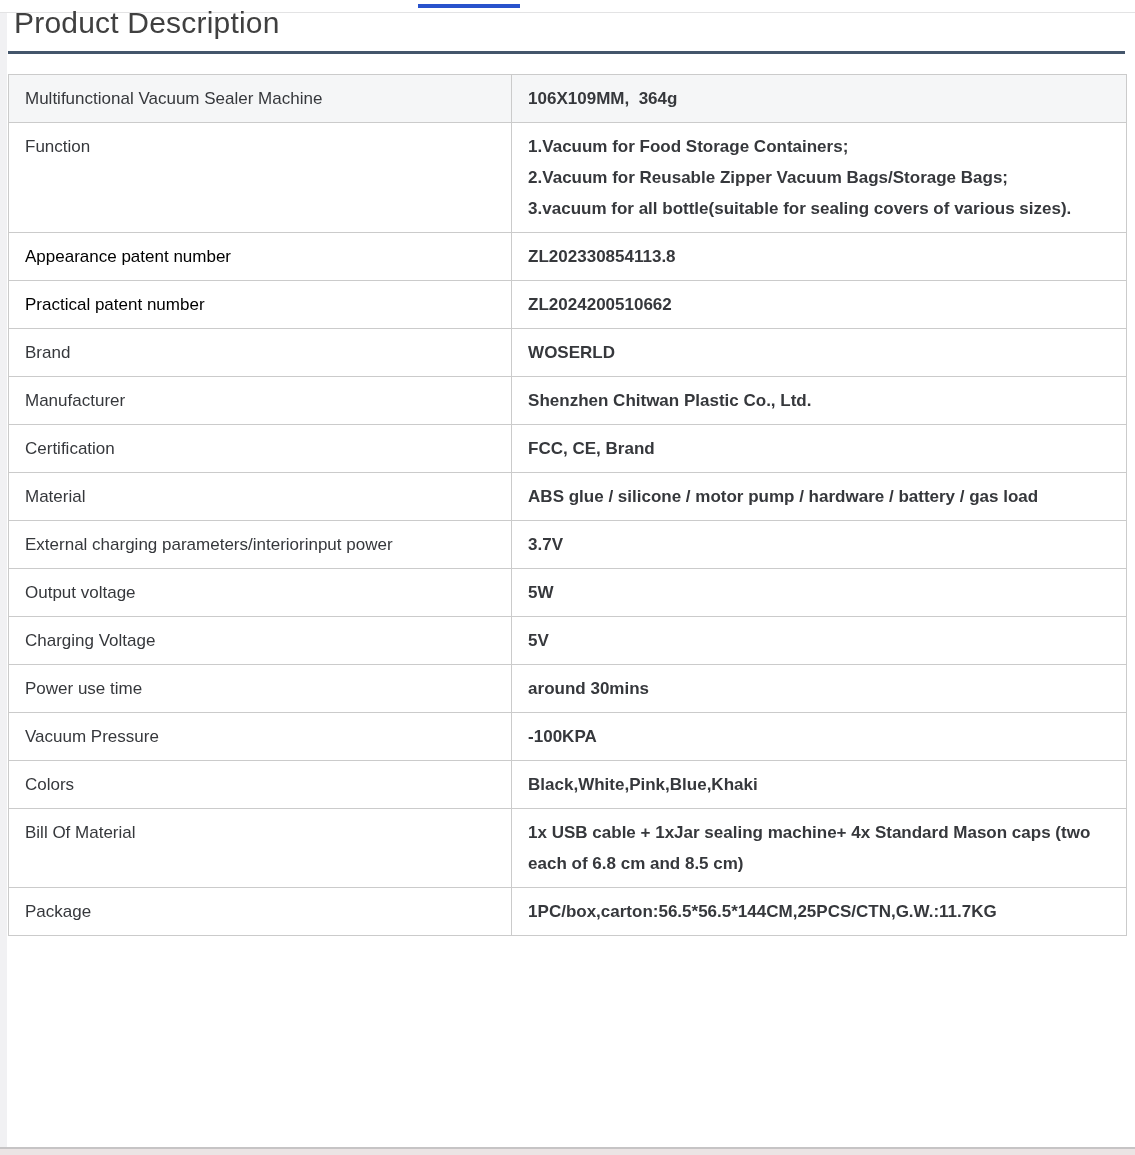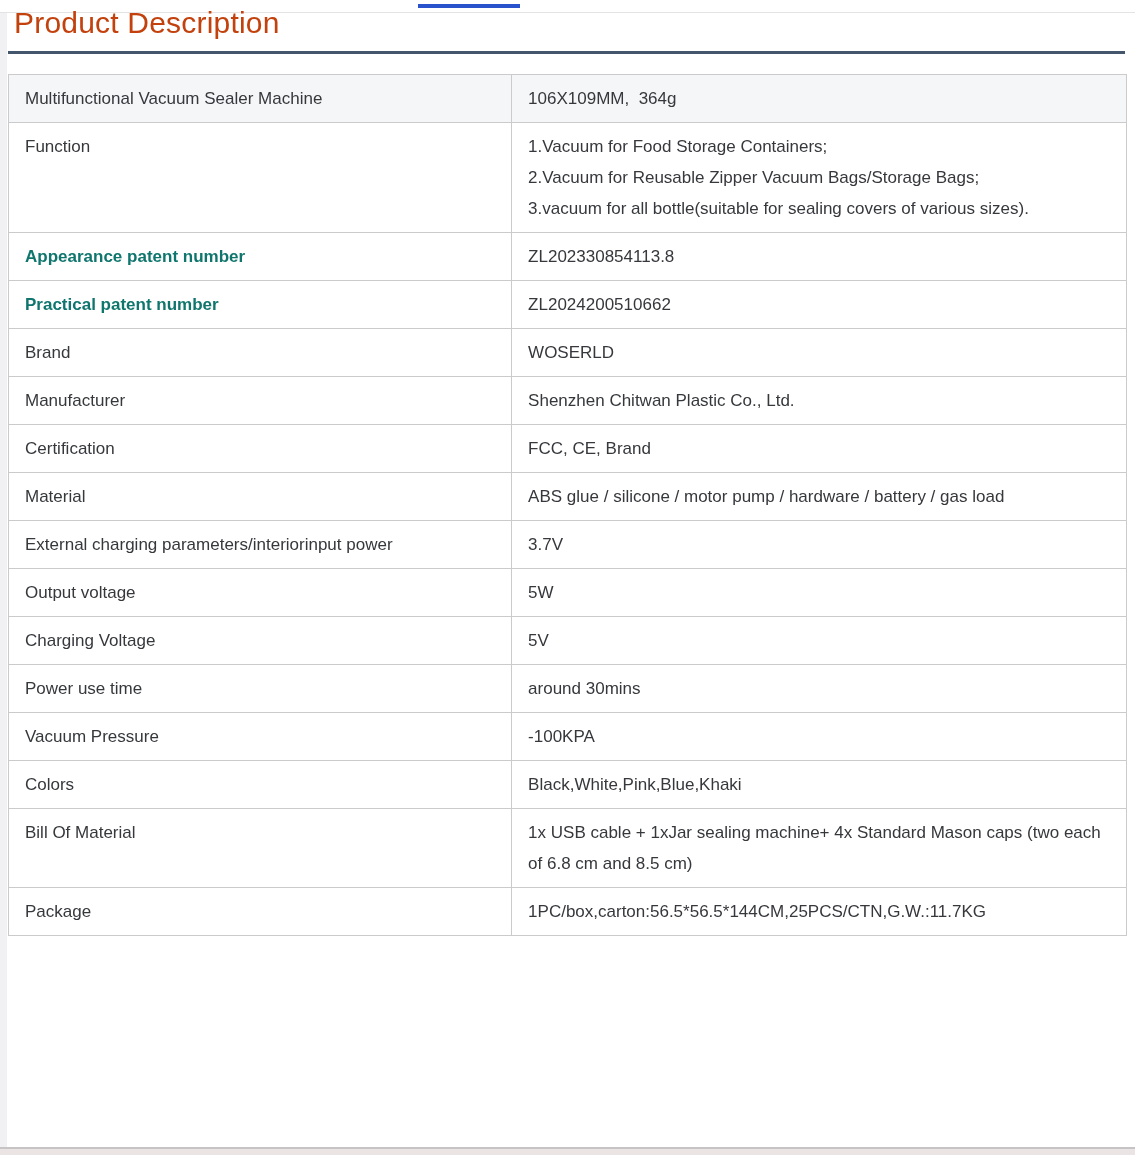--- a/index.html
+++ b/index.html
@@ -27,41 +27,41 @@
     background: #f1f1f3;
   }
   .header {
     position: absolute; left: 8px; top: 0;
     width: 1117px; height: 54px;
     border-bottom: 3px solid #44566b;
   }
   .page-title {
     position: absolute; left: 6px; top: 3px;
     font-size: 30px; line-height: 40px;
-    color: #c2410c;
+    color: #404040;
     letter-spacing: 0.2px;
   }
   .spec-table {
     position: absolute; left: 8px; top: 74px;
     width: 1119px;
     border-collapse: collapse;
     table-layout: fixed;
     font-size: 17px;
     color: #36383c;
   }
   .spec-table td {
     border: 1px solid #cbcbcb;
     padding: 8px 16px;
     line-height: 31px;
     vertical-align: top;
   }
   .label-cell { width: 45%; }
-  .value-cell { padding-left: 18px; white-space: pre-wrap; }
+  .value-cell { padding-left: 18px; white-space: pre-wrap; font-weight: bold; }
   tr.shaded td { background: #f5f6f7; }
-  td.bold { font-weight: bold; color: #0f766e; }
+  td.bold { font-weight: normal; color: #000000; }
   .bottom-band {
     position: absolute; left: 0; top: 1147px;
     width: 1135px; height: 8px;
     background: #ebe4e4;
     border-top: 2px solid #c6c4c5;
   }
 </style>
 </head>
 <body>
 

